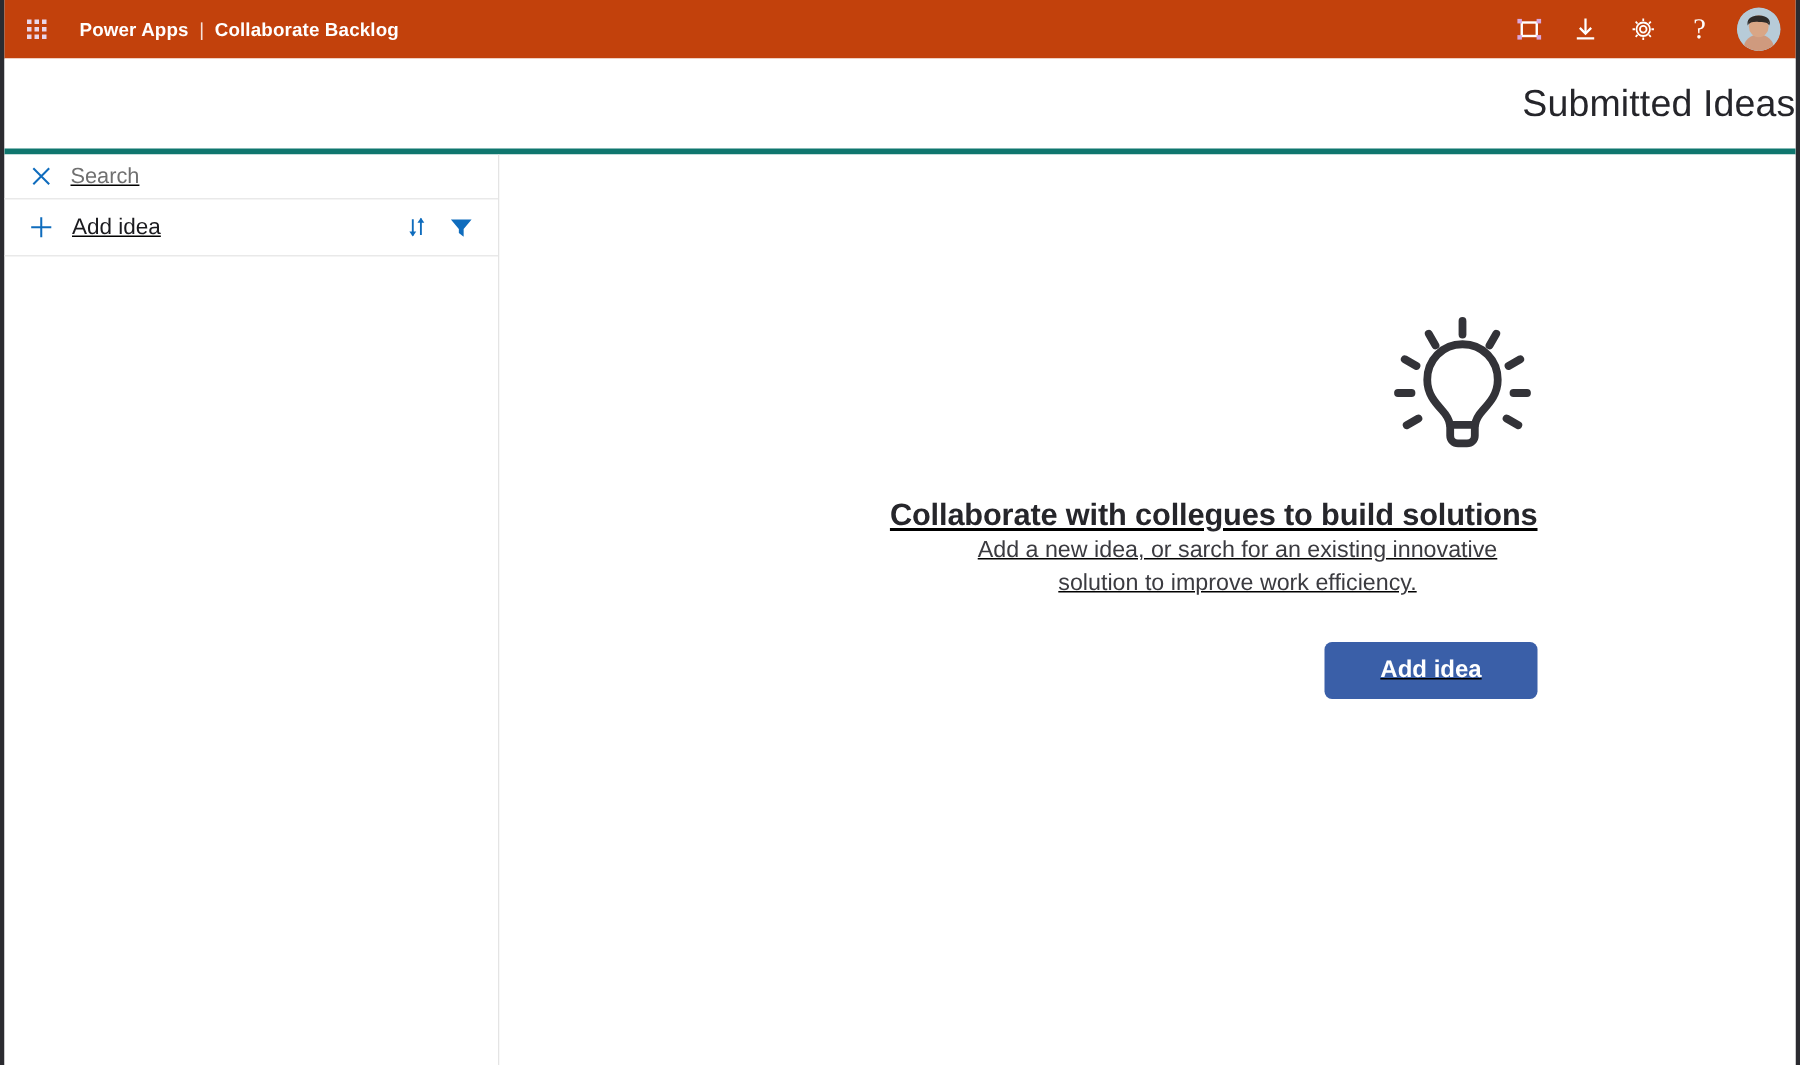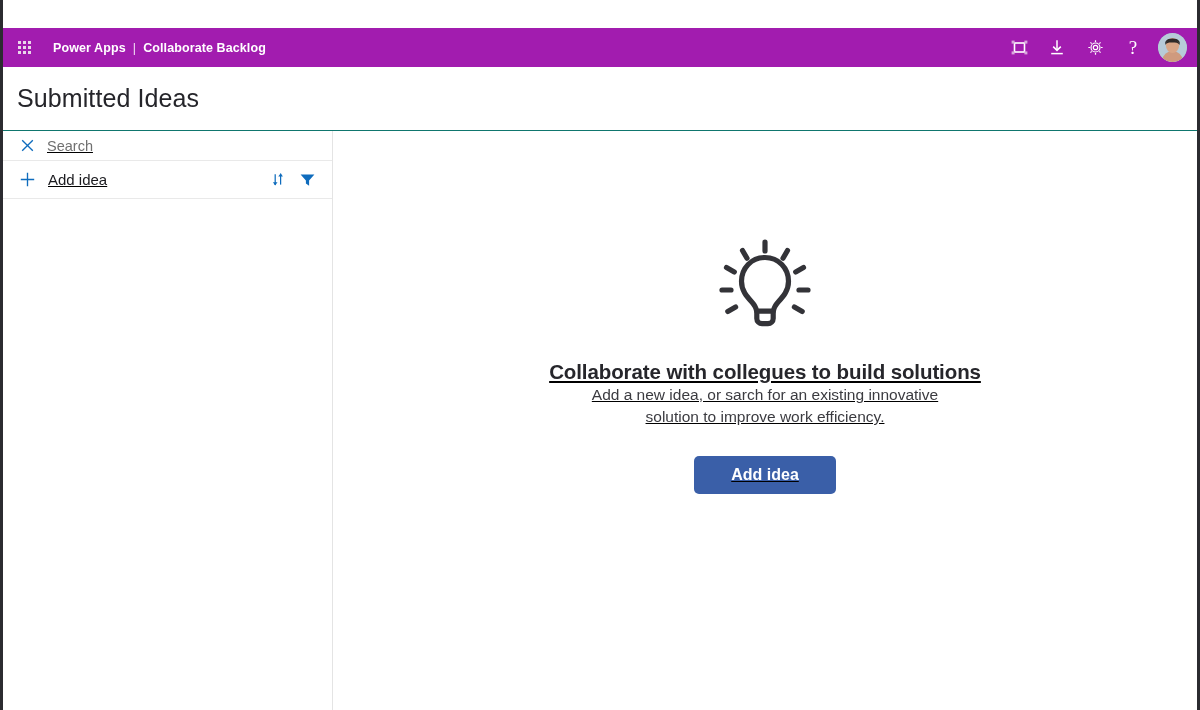--- a/index.html
+++ b/index.html
@@ -24,27 +24,26 @@
     border-right: 3px solid #2b2b30;
     background: #ffffff;
     display: flex;
     flex-direction: column;
   }
 
   
   .topbar {
     height: 39px;
     min-height: 39px;
-    background: #a21caf;
+    background: #c2410c;
     display: flex;
     align-items: center;
     padding: 0 8px 0 7px;
     box-sizing: border-box;
     color: #ffffff;
-    margin-top: 28px;
   }
   .waffle {
     width: 28px;
     height: 28px;
     display: flex;
     align-items: center;
     justify-content: center;
     cursor: pointer;
     flex: 0 0 auto;
   }
@@ -110,23 +109,24 @@
   }
   .avatar svg { display:block; width:29px; height:29px; }
 
   
   .page-title-bar {
     height: 64px;
     min-height: 64px;
     display: flex;
     align-items: center;
     background: #ffffff;
-    border-bottom: 1px solid #0f766e;
+    border-bottom: 4px solid #0f766e;
     padding-left: 14px;
     box-sizing: border-box;
+    justify-content: flex-end;
   }
   .page-title {
     font-size: 25px;
     color: #25252a;
     font-weight: normal;
     letter-spacing: 0.1px;
   }
 
   
   .body-split {
@@ -213,21 +213,21 @@
     display: flex;
     flex-direction: column;
     align-items: center;
     background: #ffffff;
     min-width: 0;
   }
   .empty-wrap {
     margin-top: 101px;
     display: flex;
     flex-direction: column;
-    align-items: center;
+    align-items: flex-end;
     width: 520px;
     text-align: center;
   }
   .bulb {
     width: 100px;
     height: 100px;
     display: flex;
     align-items: center;
     justify-content: center;
   }

